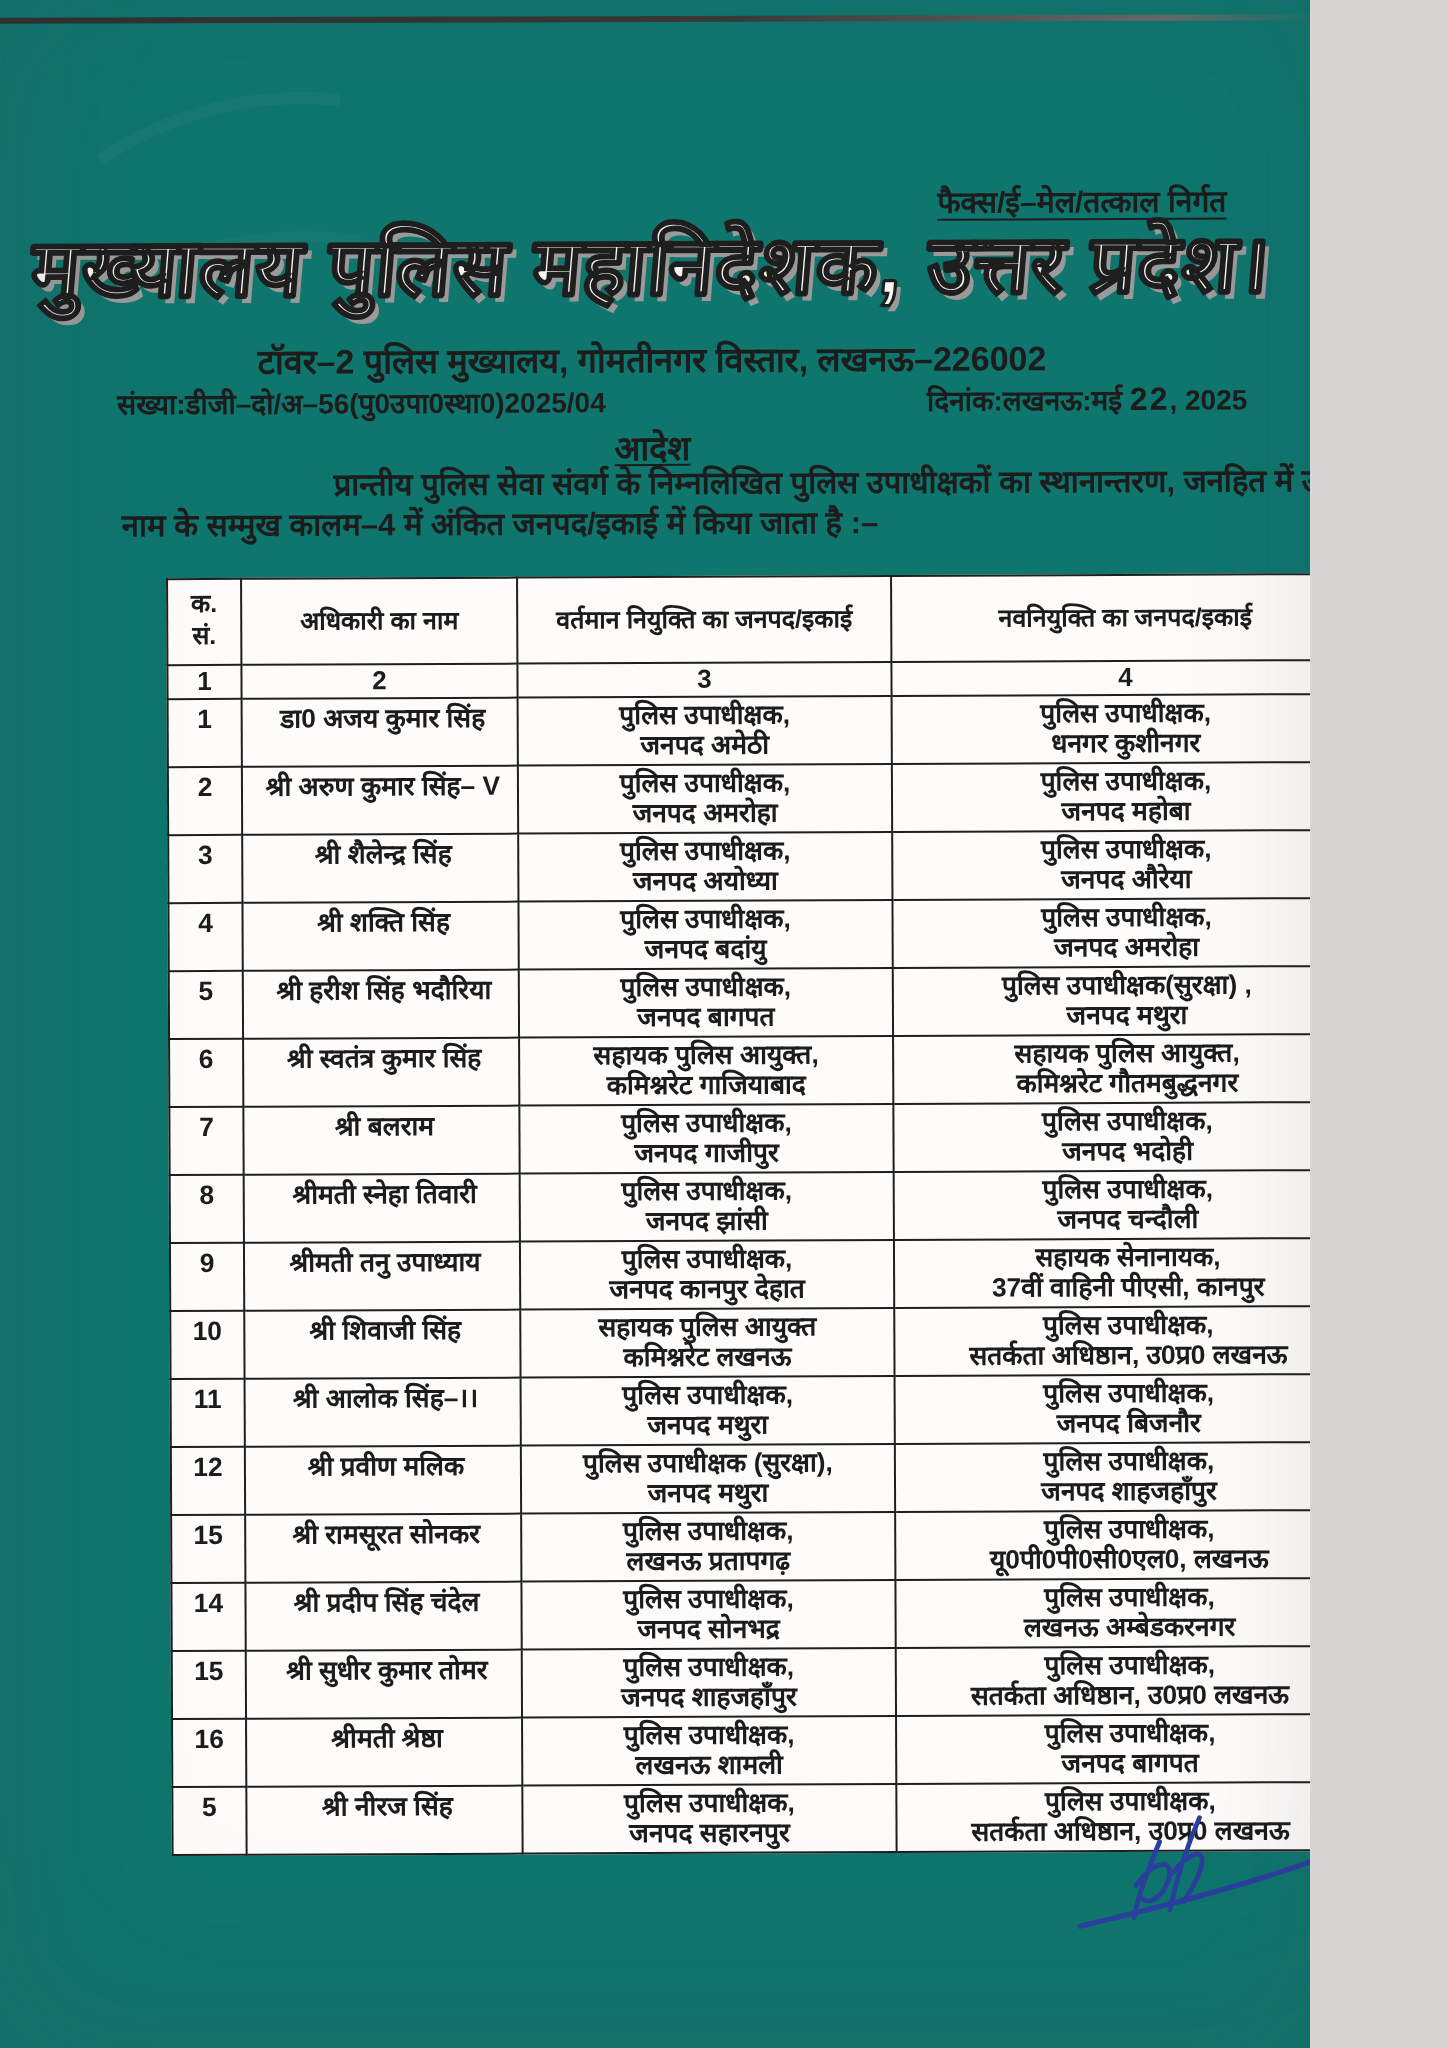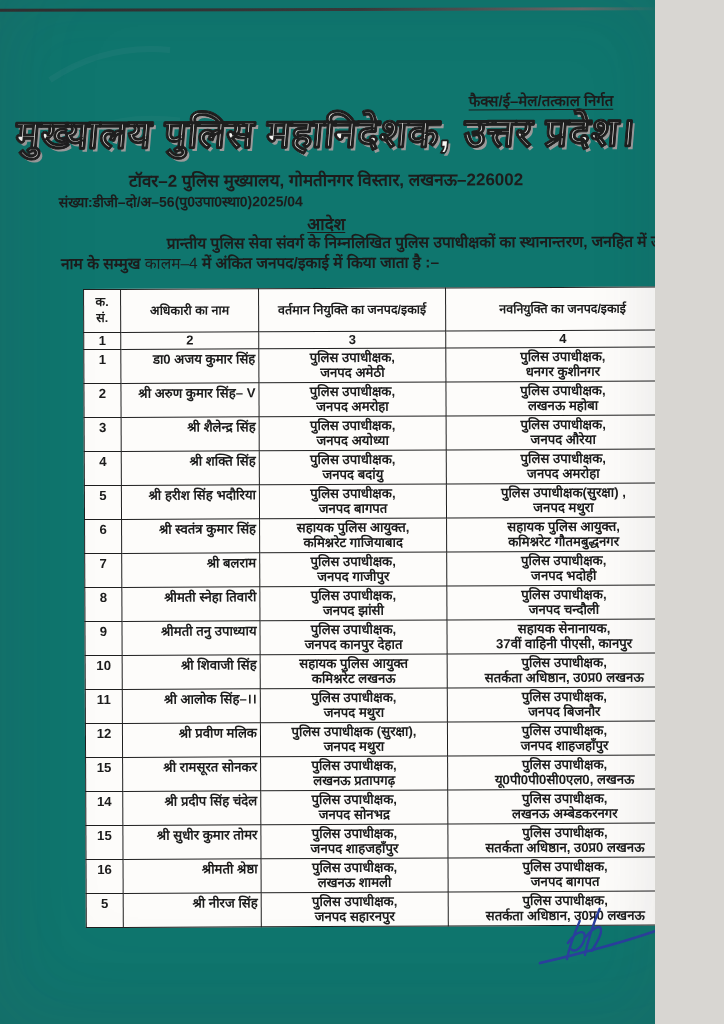--- a/index.html
+++ b/index.html
@@ -47,39 +47,39 @@
   }
   .date-day{font-size:16px;font-weight:800;letter-spacing:1px;}
   .order-heading{
     position:absolute;top:212px;left:0;width:100%;text-align:center;
     font-size:17px;font-weight:700;text-decoration:underline;text-underline-offset:2px;
   }
   .order-para{
     position:absolute;top:233px;left:62px;width:628px;margin:0;
     font-size:15.5px;font-weight:600;line-height:1.3;text-indent:106px;
   }
-  .order-para .b{font-weight:400;text-align:right;}
+  .order-para .b{font-weight:700;text-align:right;}
   table.transfer{
     position:absolute;top:288px;left:84px;
     border-collapse:collapse;table-layout:fixed;width:596px;
     background:#fdfcfa;
   }
   .transfer th,.transfer td{
     border:1.6px solid #1f1f1f;
     text-align:center;vertical-align:middle;
     padding:1px 3px;line-height:1.2;
     overflow:hidden;
   }
   .transfer th{font-size:12.5px;font-weight:700;height:40px;}
   .transfer th.sn-h{white-space:pre-line;line-height:1.25;}
   .transfer th.wide{white-space:nowrap;}
   .transfer tr.numrow td{height:14px;font-weight:700;font-size:13px;padding:0 2px;}
   .transfer tr.datarow td{height:30px;vertical-align:top;font-weight:600;font-size:13.2px;}
   .transfer td.sn{font-weight:700;padding-top:2px;}
-  .transfer td.name{text-align:right;padding-left:6px;padding-top:2px;white-space:nowrap;}
+  .transfer td.name{text-align:center;padding-left:6px;padding-top:2px;white-space:nowrap;}
   .transfer td.post .l1,.transfer td.post .l2{line-height:15px;white-space:nowrap;}
   .signature{position:absolute;left:532px;top:904px;}
 </style>
 </head>
 <body>
 
 <div class="page">
   <div class="top-edge"></div>
 
   <svg class="smudges" width="240" height="140" viewBox="0 0 240 140">
@@ -90,20 +90,23 @@
   <div class="content">
 
     <div class="tagline">फैक्स/ई–मेल/तत्काल निर्गत</div>
 
     <h1 class="title">मुख्यालय पुलिस महानिदेशक, उत्तर प्रदेश।</h1>
 
     <div class="subtitle">टॉवर–2 पुलिस मुख्यालय, गोमतीनगर विस्तार, लखनऊ–226002</div>
 
     <div class="ref-row">
       <span>संख्या:डीजी–दो/अ–56(पु0उपा0स्था0)2025/04</span>
+      <span>
+        <span>दिनांक:लखनऊ:मई </span><span class="date-day">22</span><span>, 2025</span>
+      </span>
     </div>
 
     <div class="order-heading">आदेश</div>
 
     <p class="order-para">
       <span>प्रान्तीय पुलिस सेवा संवर्ग के निम्नलिखित पुलिस उपाधीक्षकों का स्थानान्तरण, जनहित में उनके नाम के सम्मुख </span><span class="b">कालम–4</span><span> में अंकित जनपद/इकाई में किया जाता है :–</span>
     </p>
 
     <table class="transfer">
       <colgroup>
@@ -143,21 +146,21 @@
 
       <tr class="datarow">
         <td class="sn">2</td>
         <td class="name">श्री अरुण कुमार सिंह– V</td>
         <td class="post">
           <div class="l1">पुलिस उपाधीक्षक,</div>
           <div class="l2">जनपद अमरोहा</div>
         </td>
         <td class="post">
           <div class="l1">पुलिस उपाधीक्षक,</div>
-          <div class="l2">लखनऊ महोबा</div>
+          <div class="l2">जनपद महोबा</div>
         </td>
       </tr>
 
       <tr class="datarow">
         <td class="sn">3</td>
         <td class="name">श्री शैलेन्द्र सिंह</td>
         <td class="post">
           <div class="l1">पुलिस उपाधीक्षक,</div>
           <div class="l2">जनपद अयोध्या</div>
         </td>

